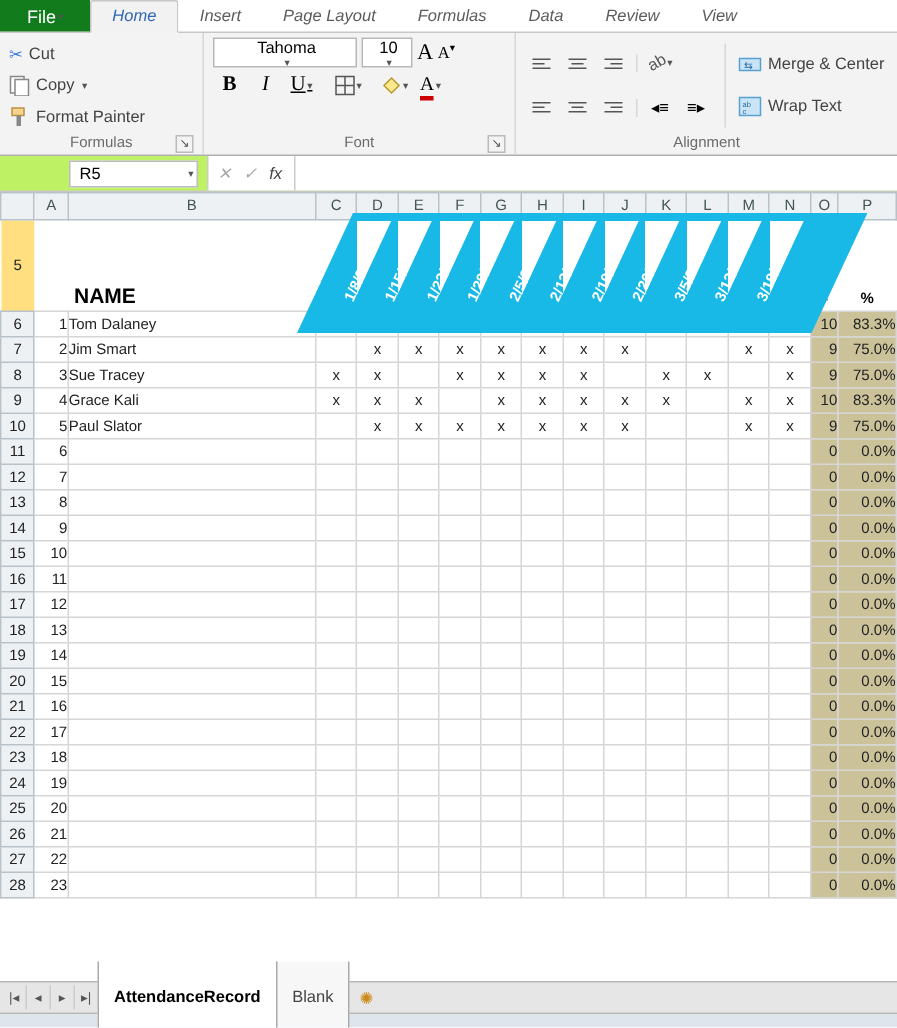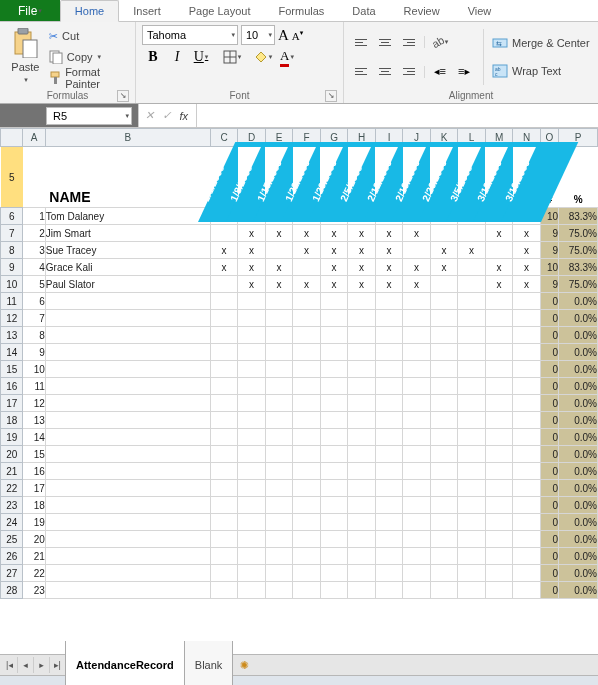--- a/index.html
+++ b/index.html
@@ -29,20 +29,21 @@
     align-items: center;
     font-size: 12px;
     cursor: pointer;
   }
   .rtab {
     padding: 0 14px;
     display: flex;
     align-items: center;
     color: #5c5c5c;
     cursor: pointer;
+    font-style: italic;
   }
   .rtab.active {
     background: #f2f2f2;
     color: #3067b5;
     border: 1px solid #c7c7c7;
     border-bottom: 1px solid #f2f2f2;
     margin-bottom: -1px;
     border-radius: 2px 2px 0 0;
   }
 
@@ -102,41 +103,42 @@
 
   .fontbox, .sizebox {
     background: #fff;
     border: 1px solid #b7b7b7;
     height: 20px;
     display: flex;
     align-items: center;
     padding: 0 2px 0 4px;
     font-size: 11px;
     cursor: text;
+    flex-direction: column;
   }
   .fontbox { width: 96px; justify-content: space-between; }
   .sizebox { width: 34px; justify-content: space-between; }
   .AAup, .AAdn { font-family: "Times New Roman", serif; cursor: pointer; }
   .AAup { font-size: 15px; }
   .AAdn { font-size: 11px; }
 
   .icon-btn { width: 22px; height: 20px; display: flex; align-items: center; justify-content: center; cursor: pointer; }
   .align-glyph { display: flex; flex-direction: column; gap: 2px; }
   .align-glyph span { display: block; background: #555; height: 1px; }
   .al .a { width: 12px;} .al .b{width:8px;} .al .c{width:12px;}
   .ac .a { width: 12px;} .ac .b{width:8px;margin:0 auto;} .ac .c{width:12px;}
   .ar .a { width: 12px;} .ar .b{width:8px; margin-left:auto;} .ar .c{width:12px;}
 
   
   .fx-row {
     height: 24px;
     display: flex;
     align-items: stretch;
     border-bottom: 1px solid #c7c7c7;
-    background: #737373;
+    background: #bef264;
   }
   .namebox-wrap { width: 138px; display: flex; align-items: center; justify-content: flex-end; padding-right: 6px; }
   .namebox {
     width: 86px;
     height: 18px;
     background: #fff;
     border: 1px solid #bcbcbc;
     display: flex;
     align-items: center;
     justify-content: space-between;
@@ -295,29 +297,20 @@
       <div class="rtab">Data</div>
       <div class="rtab">Review</div>
       <div class="rtab">View</div>
     </div>
 </div>
 
 <div class="ribbon">
 
   <div class="group" style="width:136px">
     <div class="group-body">
-      <div class="vbtn">
-        <svg width="26" height="30">
-            <rect x="3" y="4" width="16" height="22" fill="#f6d38b" stroke="#b99245"></rect>
-            <rect x="6" y="0" width="10" height="6" rx="1" fill="#9aa0a6" stroke="#777"></rect>
-            <rect x="11" y="12" width="14" height="18" fill="#fff" stroke="#777"></rect>
-          </svg>
-        <span class="lbl">Paste</span>
-        <span class="dd">▾</span>
-      </div>
       <div class="mini-col">
         <div class="mini-row">
           <span style="color:#3a7ad9">✂</span>
           <span>Cut</span>
         </div>
         <div class="mini-row">
           <svg width="14" height="14">
               <rect x="1" y="1" width="9" height="11" fill="#fff" stroke="#888"></rect>
               <rect x="4" y="3" width="9" height="11" fill="#fff" stroke="#888"></rect>
             </svg>

